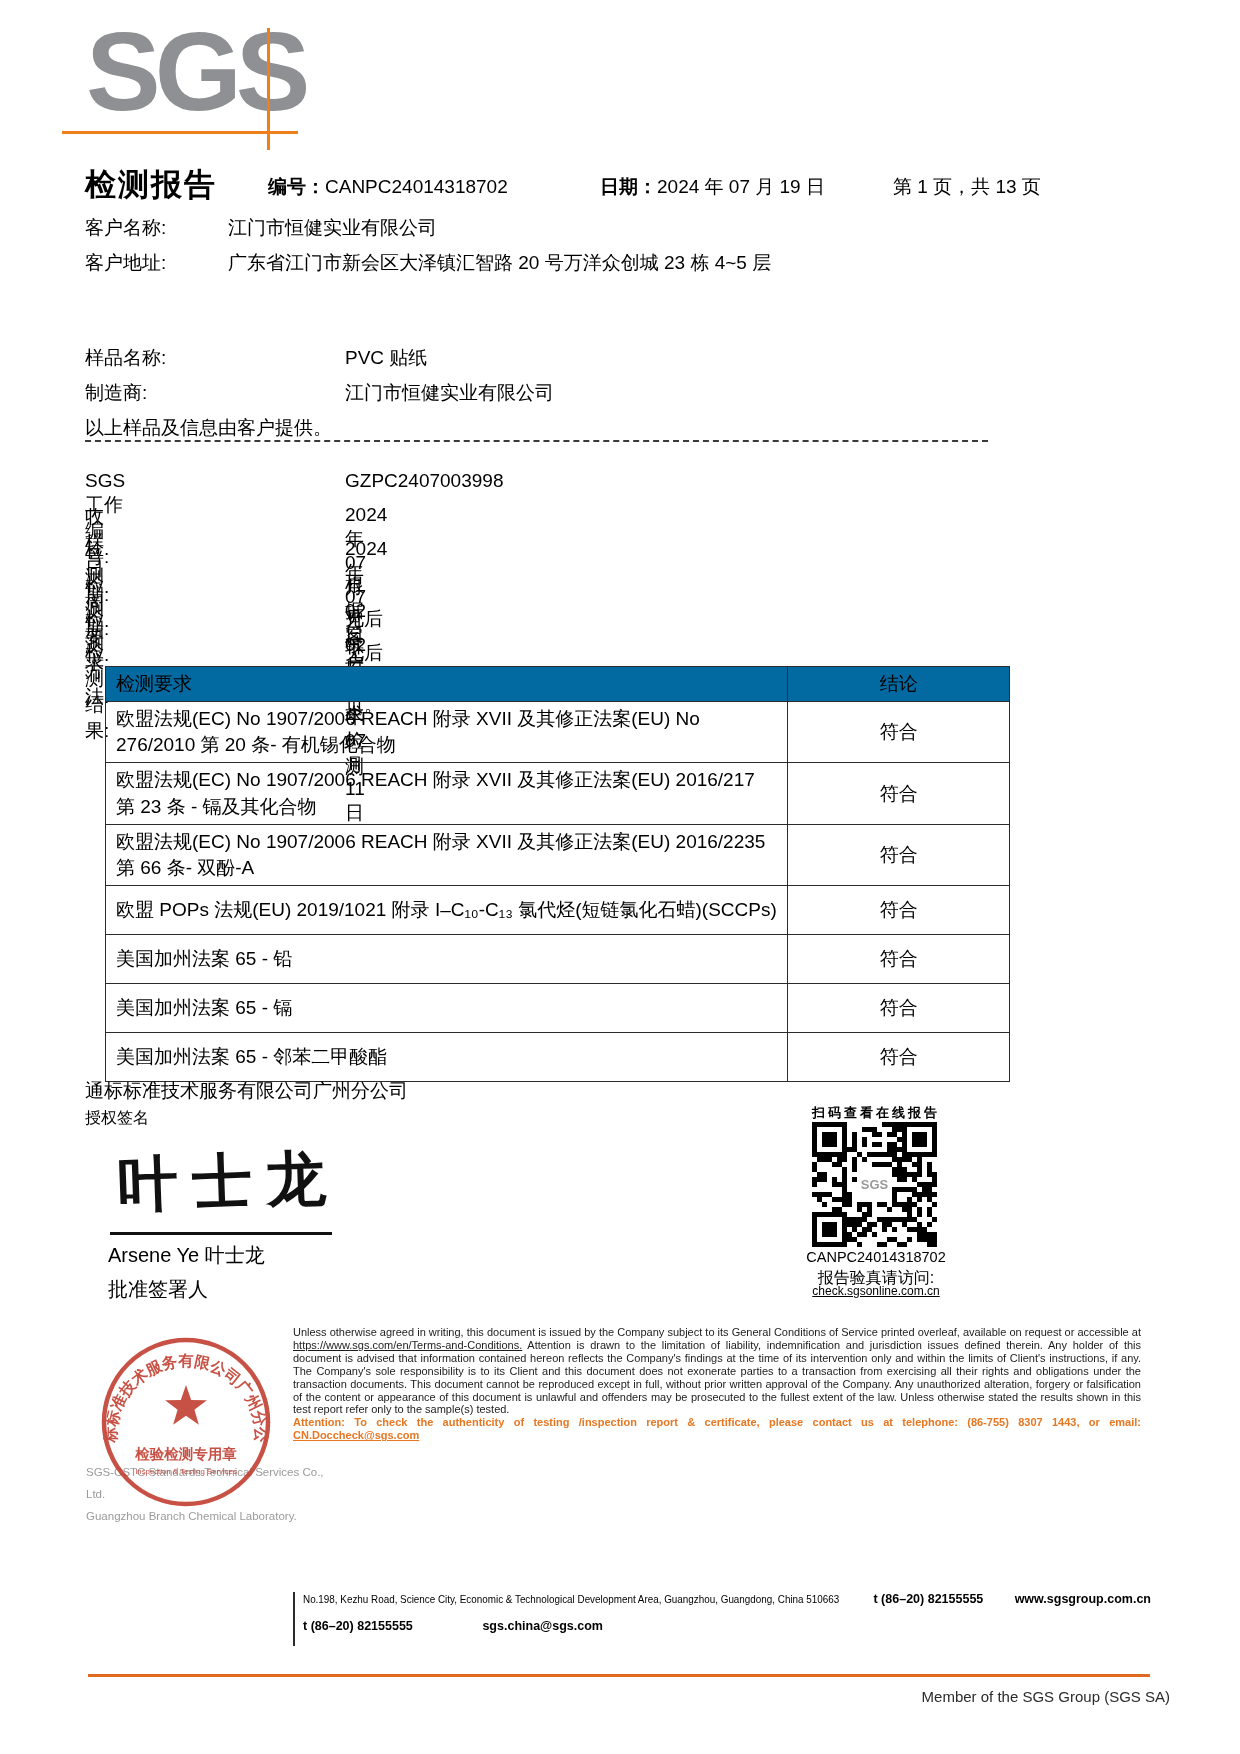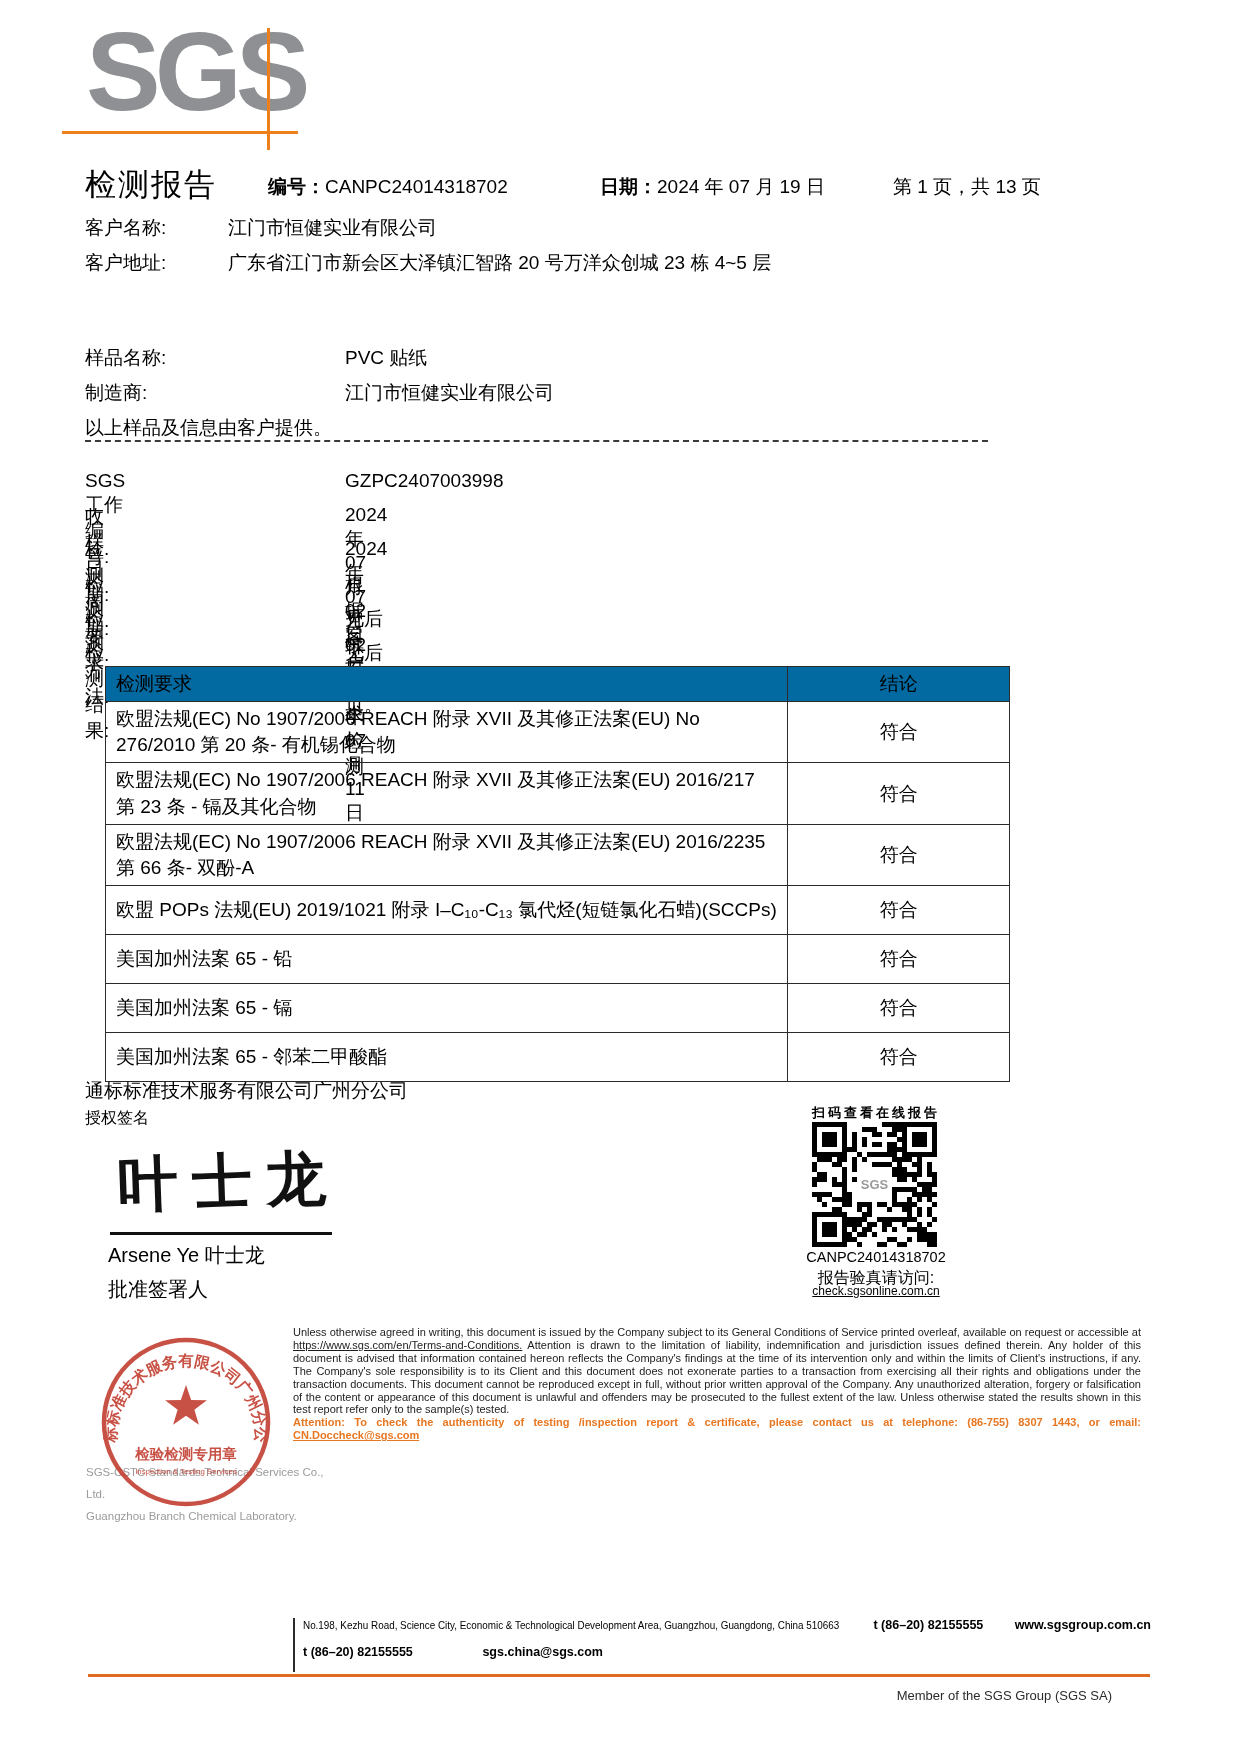--- a/index.html
+++ b/index.html
@@ -7,21 +7,21 @@
         font-family:"Liberation Sans",sans-serif;color:#000;overflow:hidden;}
   .abs{position:absolute;}
 
   
   .logo{left:86px;top:16px;font-size:112px;font-weight:bold;letter-spacing:-6px;
         color:#8e9093;line-height:1;}
   .logo-vline{left:267px;top:28px;width:3px;height:122px;background:#ef7f1a;}
   .logo-hline{left:62px;top:131px;width:236px;height:3px;background:#ef7f1a;}
 
   .title-row{left:0;top:168px;width:1240px;height:36px;font-size:19px;}
-  .report-title{position:absolute;left:85px;top:-4px;font-size:31px;font-weight:normal;letter-spacing:2px;}
+  .report-title{position:absolute;left:85px;top:-4px;font-size:31px;font-weight:bold;letter-spacing:2px;}
   .no-group{position:absolute;left:268px;top:6px;}
   .date-group{position:absolute;left:600px;top:6px;}
   .page-info{position:absolute;left:893px;top:6px;}
   .lbl-b{font-weight:bold;}
 
   .kv-label{font-size:19px;}
   .kv-value{font-size:19px;}
 
   .dashed-sep{left:85px;top:440px;width:903px;border-top:2.5px dashed #3a3a3a;}
 
@@ -54,28 +54,28 @@
   .qr-verify1{left:796px;top:1268px;width:160px;text-align:center;font-size:16px;}
   .qr-verify2{left:796px;top:1284px;width:160px;text-align:center;font-size:12px;}
 
   
   .gray-co{left:86px;top:1462px;width:252px;font-size:11.5px;color:#9b9b9b;line-height:1.9;z-index:1;}
   .stamp{left:96px;top:1332px;z-index:2;}
   .legal{left:293px;top:1326px;width:848px;font-size:11px;line-height:12.9px;
         text-align:justify;color:#1c1c1c;}
   .legal a,.u{ text-decoration:underline;color:inherit;}
   .attention{color:#e87722;font-weight:bold;}
-  .addr-block{left:293px;top:1592px;width:848px;border-left:2px solid #2b2b2b;padding-left:8px;margin-top:26px;}
+  .addr-block{left:293px;top:1592px;width:848px;border-left:2px solid #2b2b2b;padding-left:8px;}
   .addr-row{display:flex;align-items:baseline;height:27px;}
   .addr-en{flex:1;font-size:10.5px;transform:scaleX(.94);transform-origin:left;white-space:nowrap;}
   .addr-cn{flex:1;font-size:13.5px;font-weight:bold;white-space:nowrap;}
   .addr-tel{width:150px;font-size:12.5px;font-weight:bold;}
   .addr-net{width:150px;font-size:12.5px;font-weight:bold;text-align:right;}
   .footer-rule{left:88px;top:1674px;width:1062px;height:3px;background:#e06a22;}
-  .member{left:652px;top:1688px;width:460px;text-align:right;font-size:13px;color:#2b2b2b;}
+  .member{left:710px;top:1688px;width:460px;text-align:right;font-size:15px;color:#2b2b2b;}
 </style>
 </head>
 <body>
 
 <div class="page">
 
   <div class="abs logo">SGS</div>
   <div class="abs logo-vline"></div>
   <div class="abs logo-hline"></div>
 

